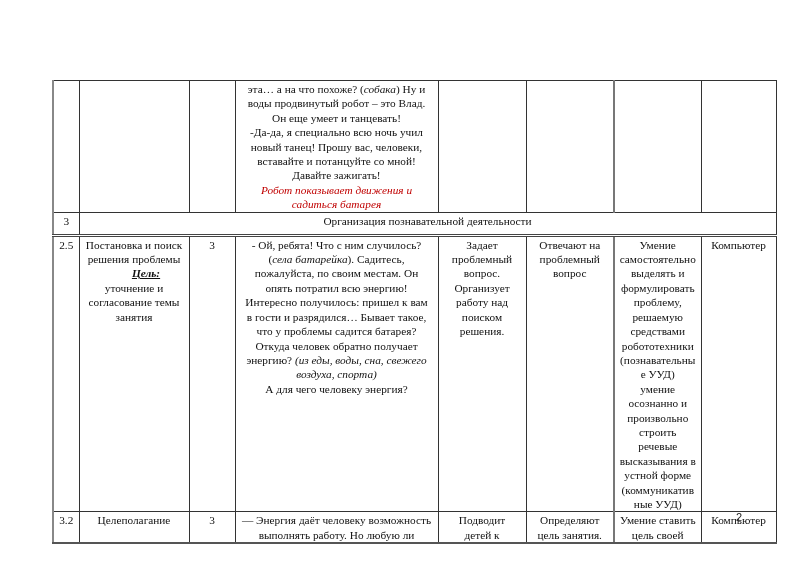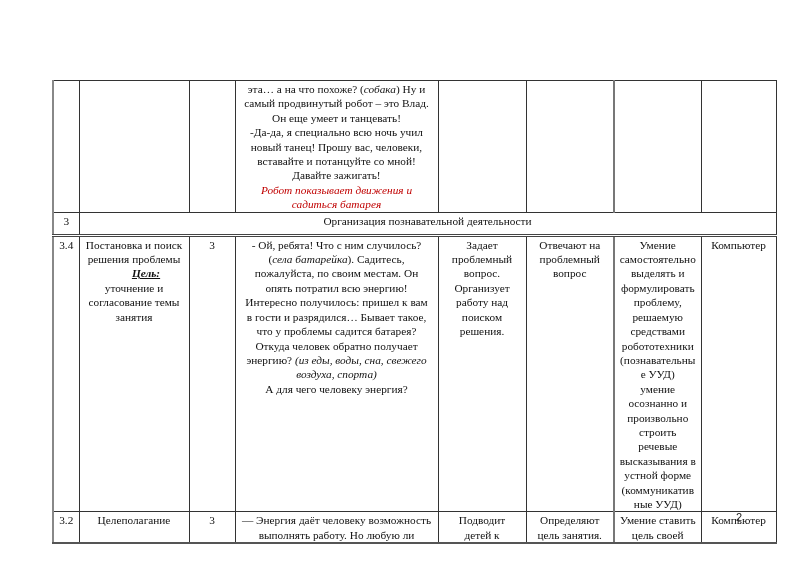--- a/index.html
+++ b/index.html
@@ -37,42 +37,42 @@
       <col style="width:75px">
   </colgroup>
 
   <tbody>
       <tr class="r1">
     <td class="c-outer-left"></td>
     <td></td>
     <td></td>
     <td>
           <span class="line"><span>эта… а на что похоже? (</span><span class="it">собака</span><span>) Ну и</span></span>
-          <span class="line"><span>самый продвинутый робот – это Влад.</span></span>
+          <span class="line"><span>воды продвинутый робот – это Влад.</span></span>
           <span class="line"><span>Он еще умеет и танцевать!</span></span>
           <span class="line"><span>-Да-да, я специально всю ночь учил</span></span>
           <span class="line"><span>новый танец! Прошу вас, человеки,</span></span>
           <span class="line"><span>вставайте и потанцуйте со мной!</span></span>
           <span class="line"><span>Давайте зажигать!</span></span>
           <span class="line"><span class="red">Робот показывает движения и</span></span>
           <span class="line"><span class="red">садиться батарея</span></span>
         </td>
     <td></td>
     <td></td>
     <td class="c-grey-left"></td>
     <td></td>
   </tr>
 
   <tr class="r3">
     <td class="c-outer-left">3</td>
     <td colspan="7">Организация познавательной деятельности</td>
   </tr>
 
   <tr class="r31">
-    <td class="c-outer-left">3.4</td>
+    <td class="c-outer-left">2.5</td>
     <td>
       <span class="line">Постановка и поиск</span>
       <span class="line">решения проблемы</span>
       <span class="line"><span class="goal">Цель:</span><span> уточнение и</span></span>
       <span class="line">согласование темы</span>
       <span class="line">занятия</span>
     </td>
     <td>3</td>
     <td>
           <span class="line"><span>- Ой, ребята! Что с ним случилось?</span></span>

